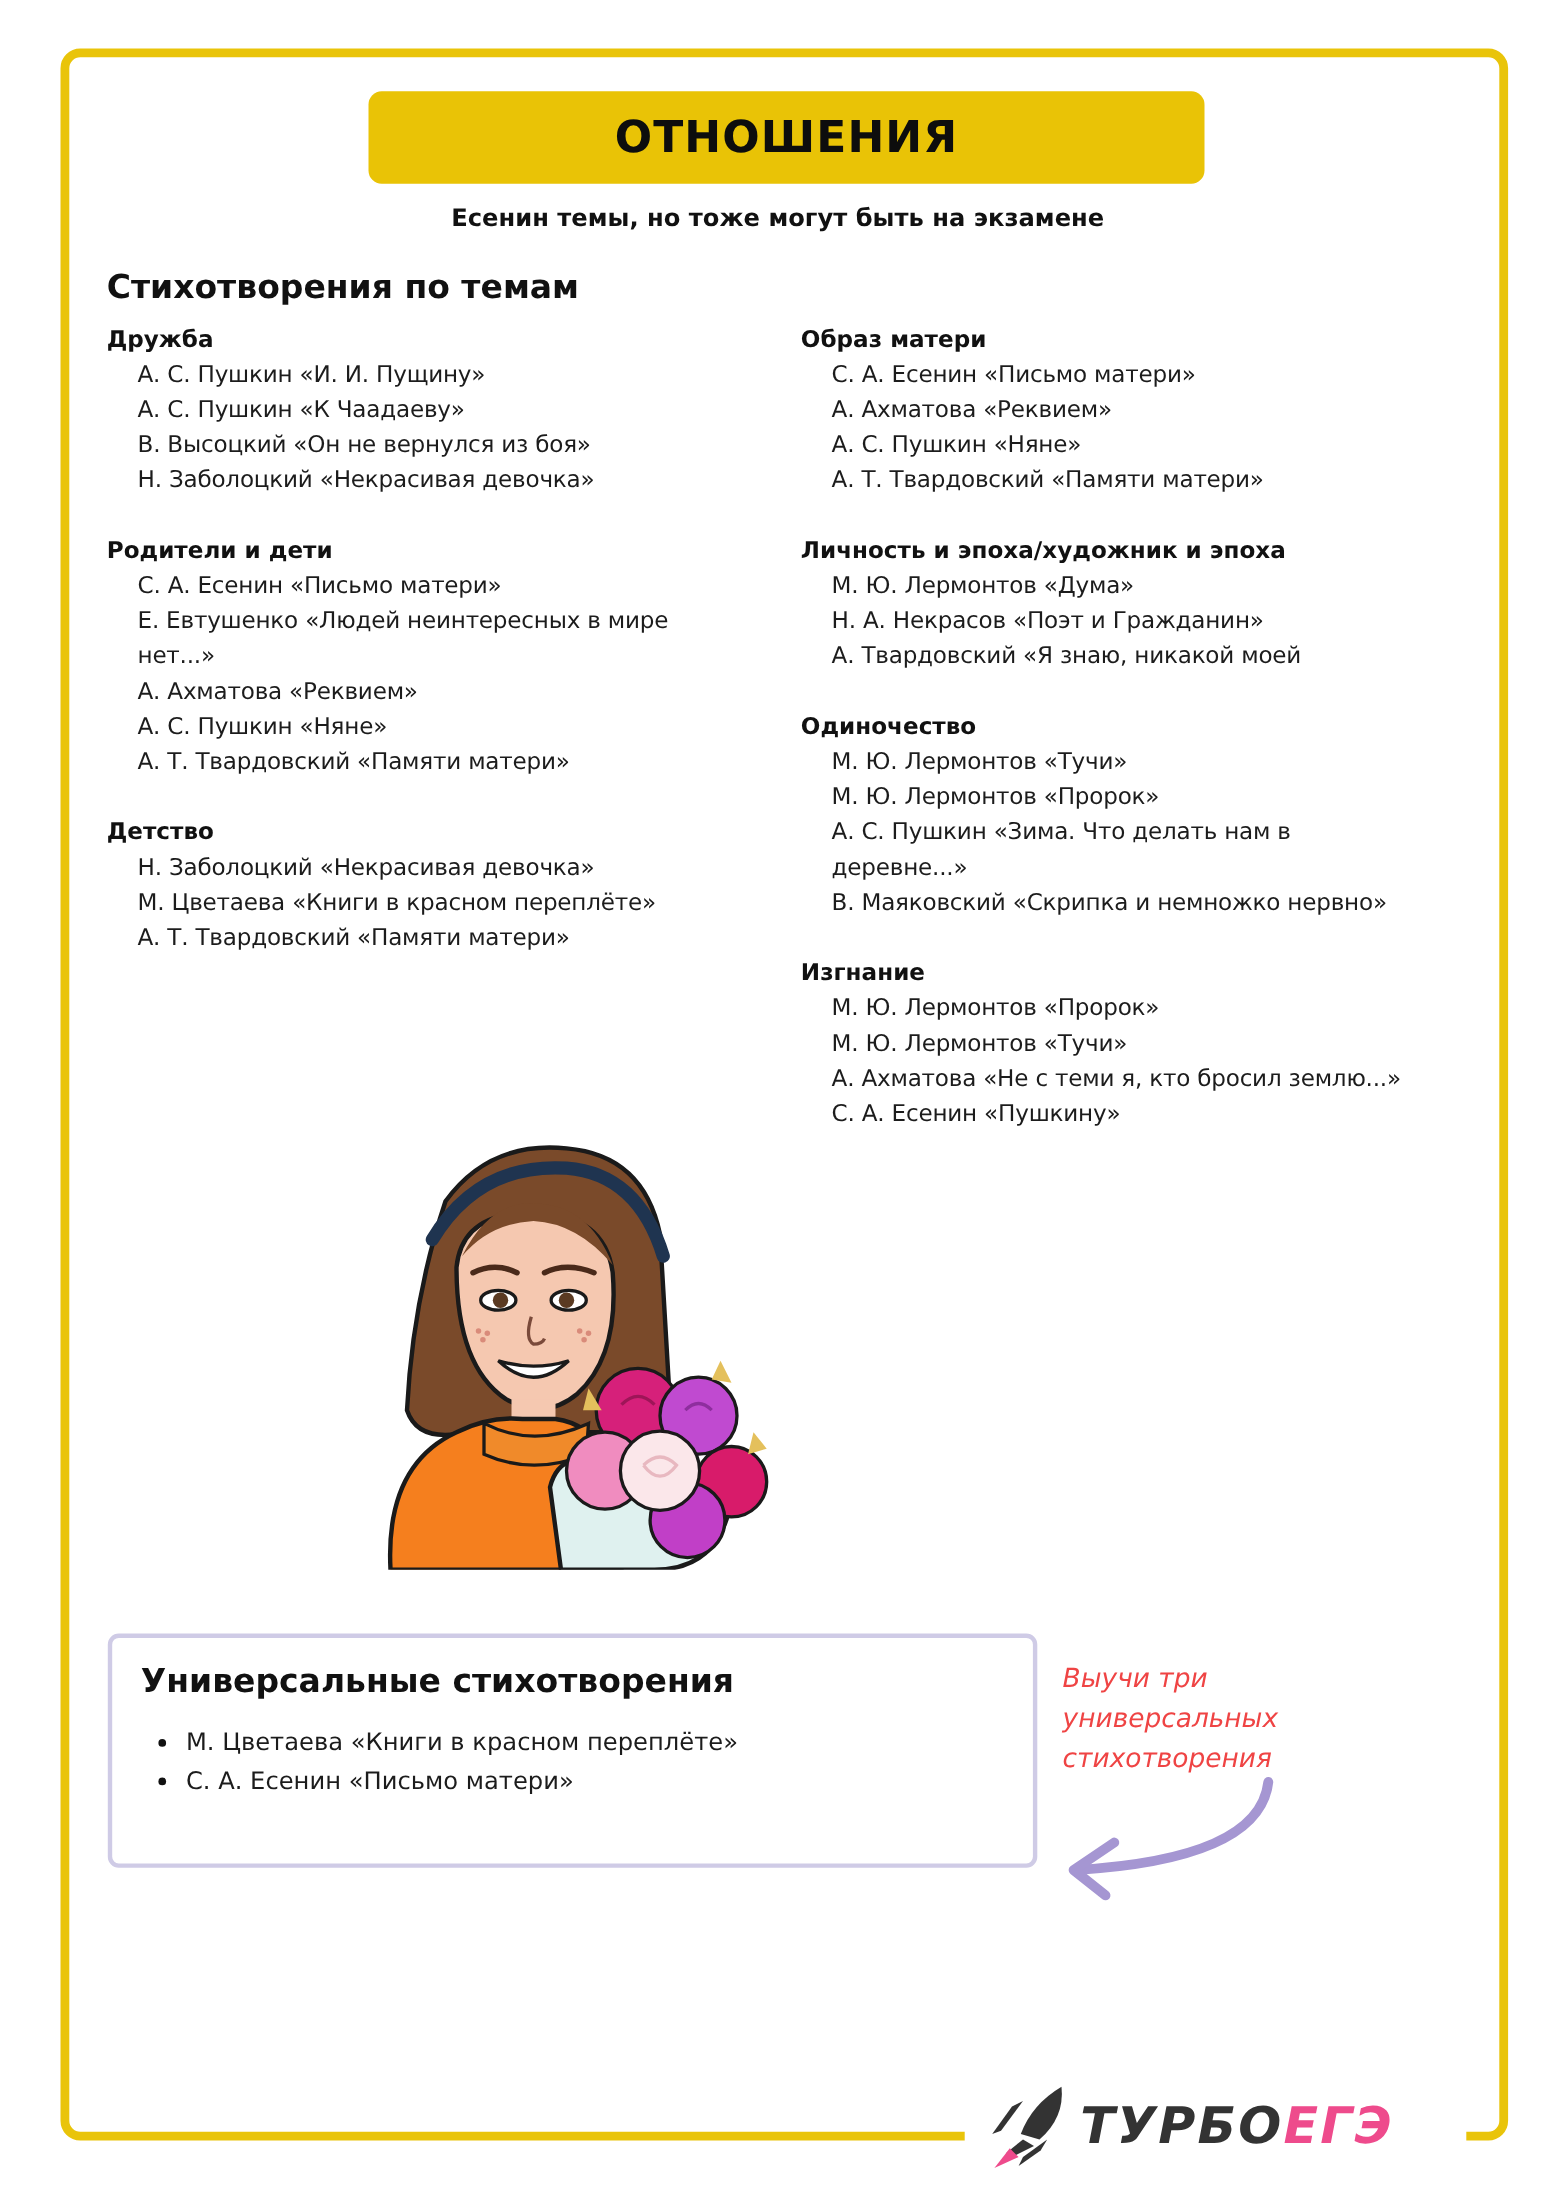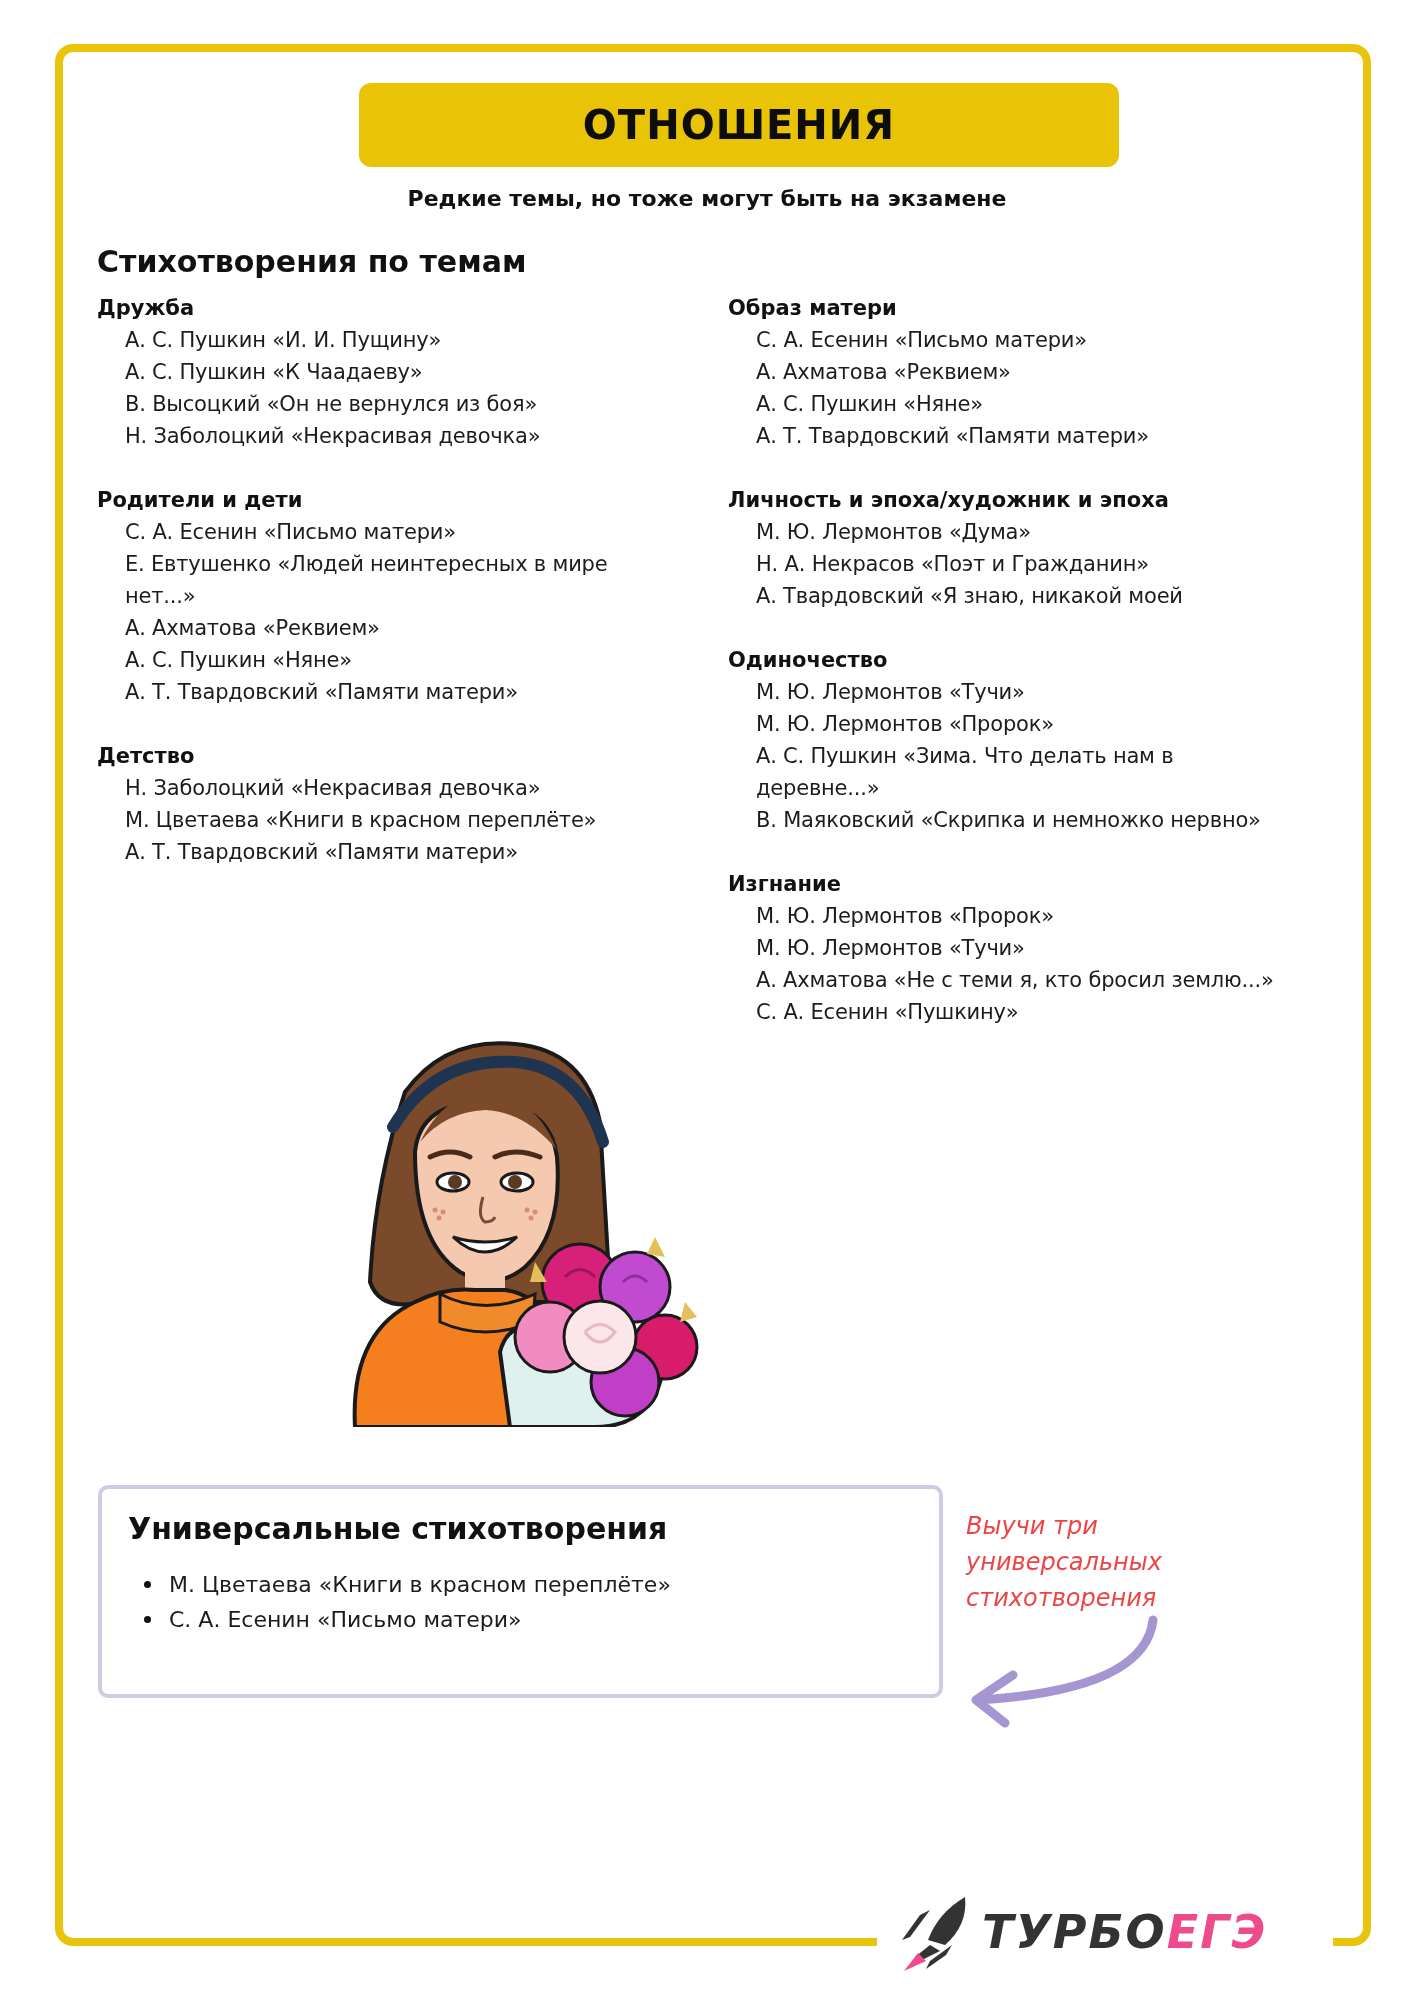--- a/index.html
+++ b/index.html
@@ -10,21 +10,21 @@
     position: absolute; left: 55px; top: 44px; width: 1316px; height: 1902px;
     border: 8px solid #e9c40a; border-radius: 18px;
   }
   .frame-gap {
     position: absolute; left: 877px; top: 1930px; width: 456px; height: 24px; background: #fff;
   }
 
   .banner {
     position: absolute; left: 335px; top: 83px; width: 760px; height: 84px;
     background: #e9c306; border-radius: 12px;
-    display: flex; align-items: center; justify-content: center; margin-left: 24px;
+    display: flex; align-items: center; justify-content: center;
   }
   .banner-title {
     font-family: "DejaVu Sans", sans-serif; font-weight: bold; font-size: 40px;
     letter-spacing: 1px; color: #0d0d0d;
   }
   .subtitle {
     position: absolute; left: 0; width: 1414px; top: 186px; text-align: center;
     font-family: "DejaVu Sans", sans-serif; font-weight: bold; font-size: 22px; color: #111;
   }
 
@@ -86,21 +86,21 @@
 </style>
 </head>
 <body>
 
 <div class="frame"></div>
 <div class="frame-gap"></div>
 
 <div class="banner">
   <span class="banner-title">ОТНОШЕНИЯ</span>
 </div>
-<div class="subtitle">Редкие темы, но тоже могут быть на экзамене</div>
+<div class="subtitle">Есенин темы, но тоже могут быть на экзамене</div>
 
 <div class="section-title">Стихотворения по темам</div>
 
 <div class="col col-left">
   <div class="group">
     <div class="group-heading">Дружба</div>
     <div class="poem">А. С. Пушкин «И. И. Пущину»</div>
     <div class="poem">А. С. Пушкин «К Чаадаеву»</div>
     <div class="poem">В. Высоцкий «Он не вернулся из боя»</div>
     <div class="poem">Н. Заболоцкий «Некрасивая девочка»</div>

